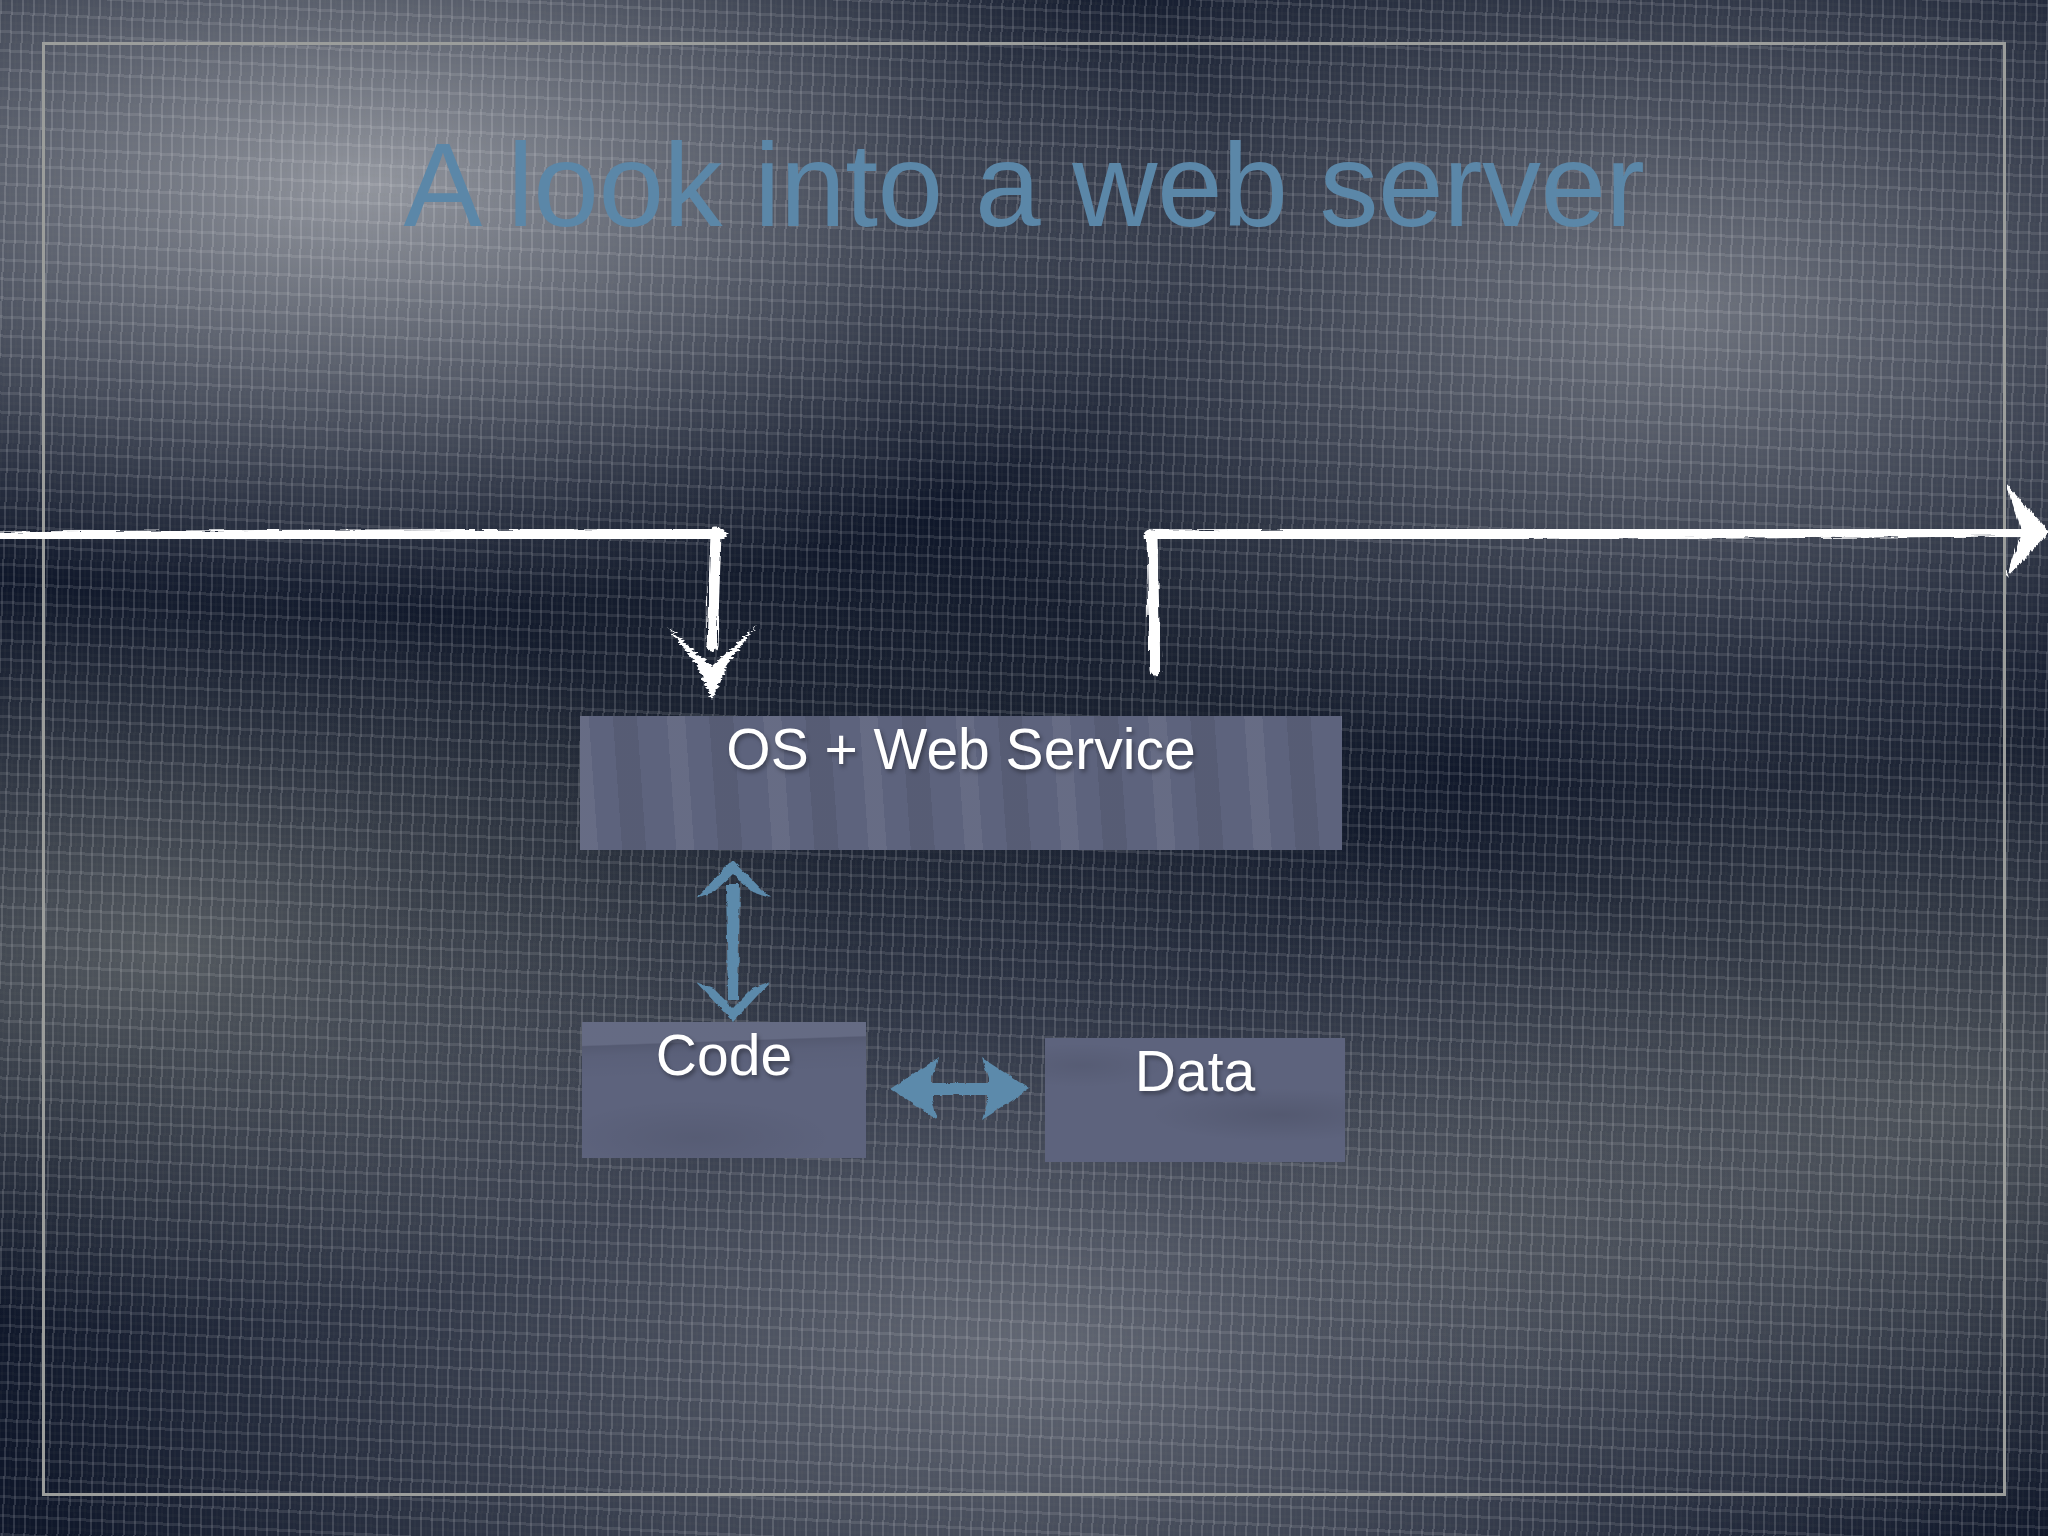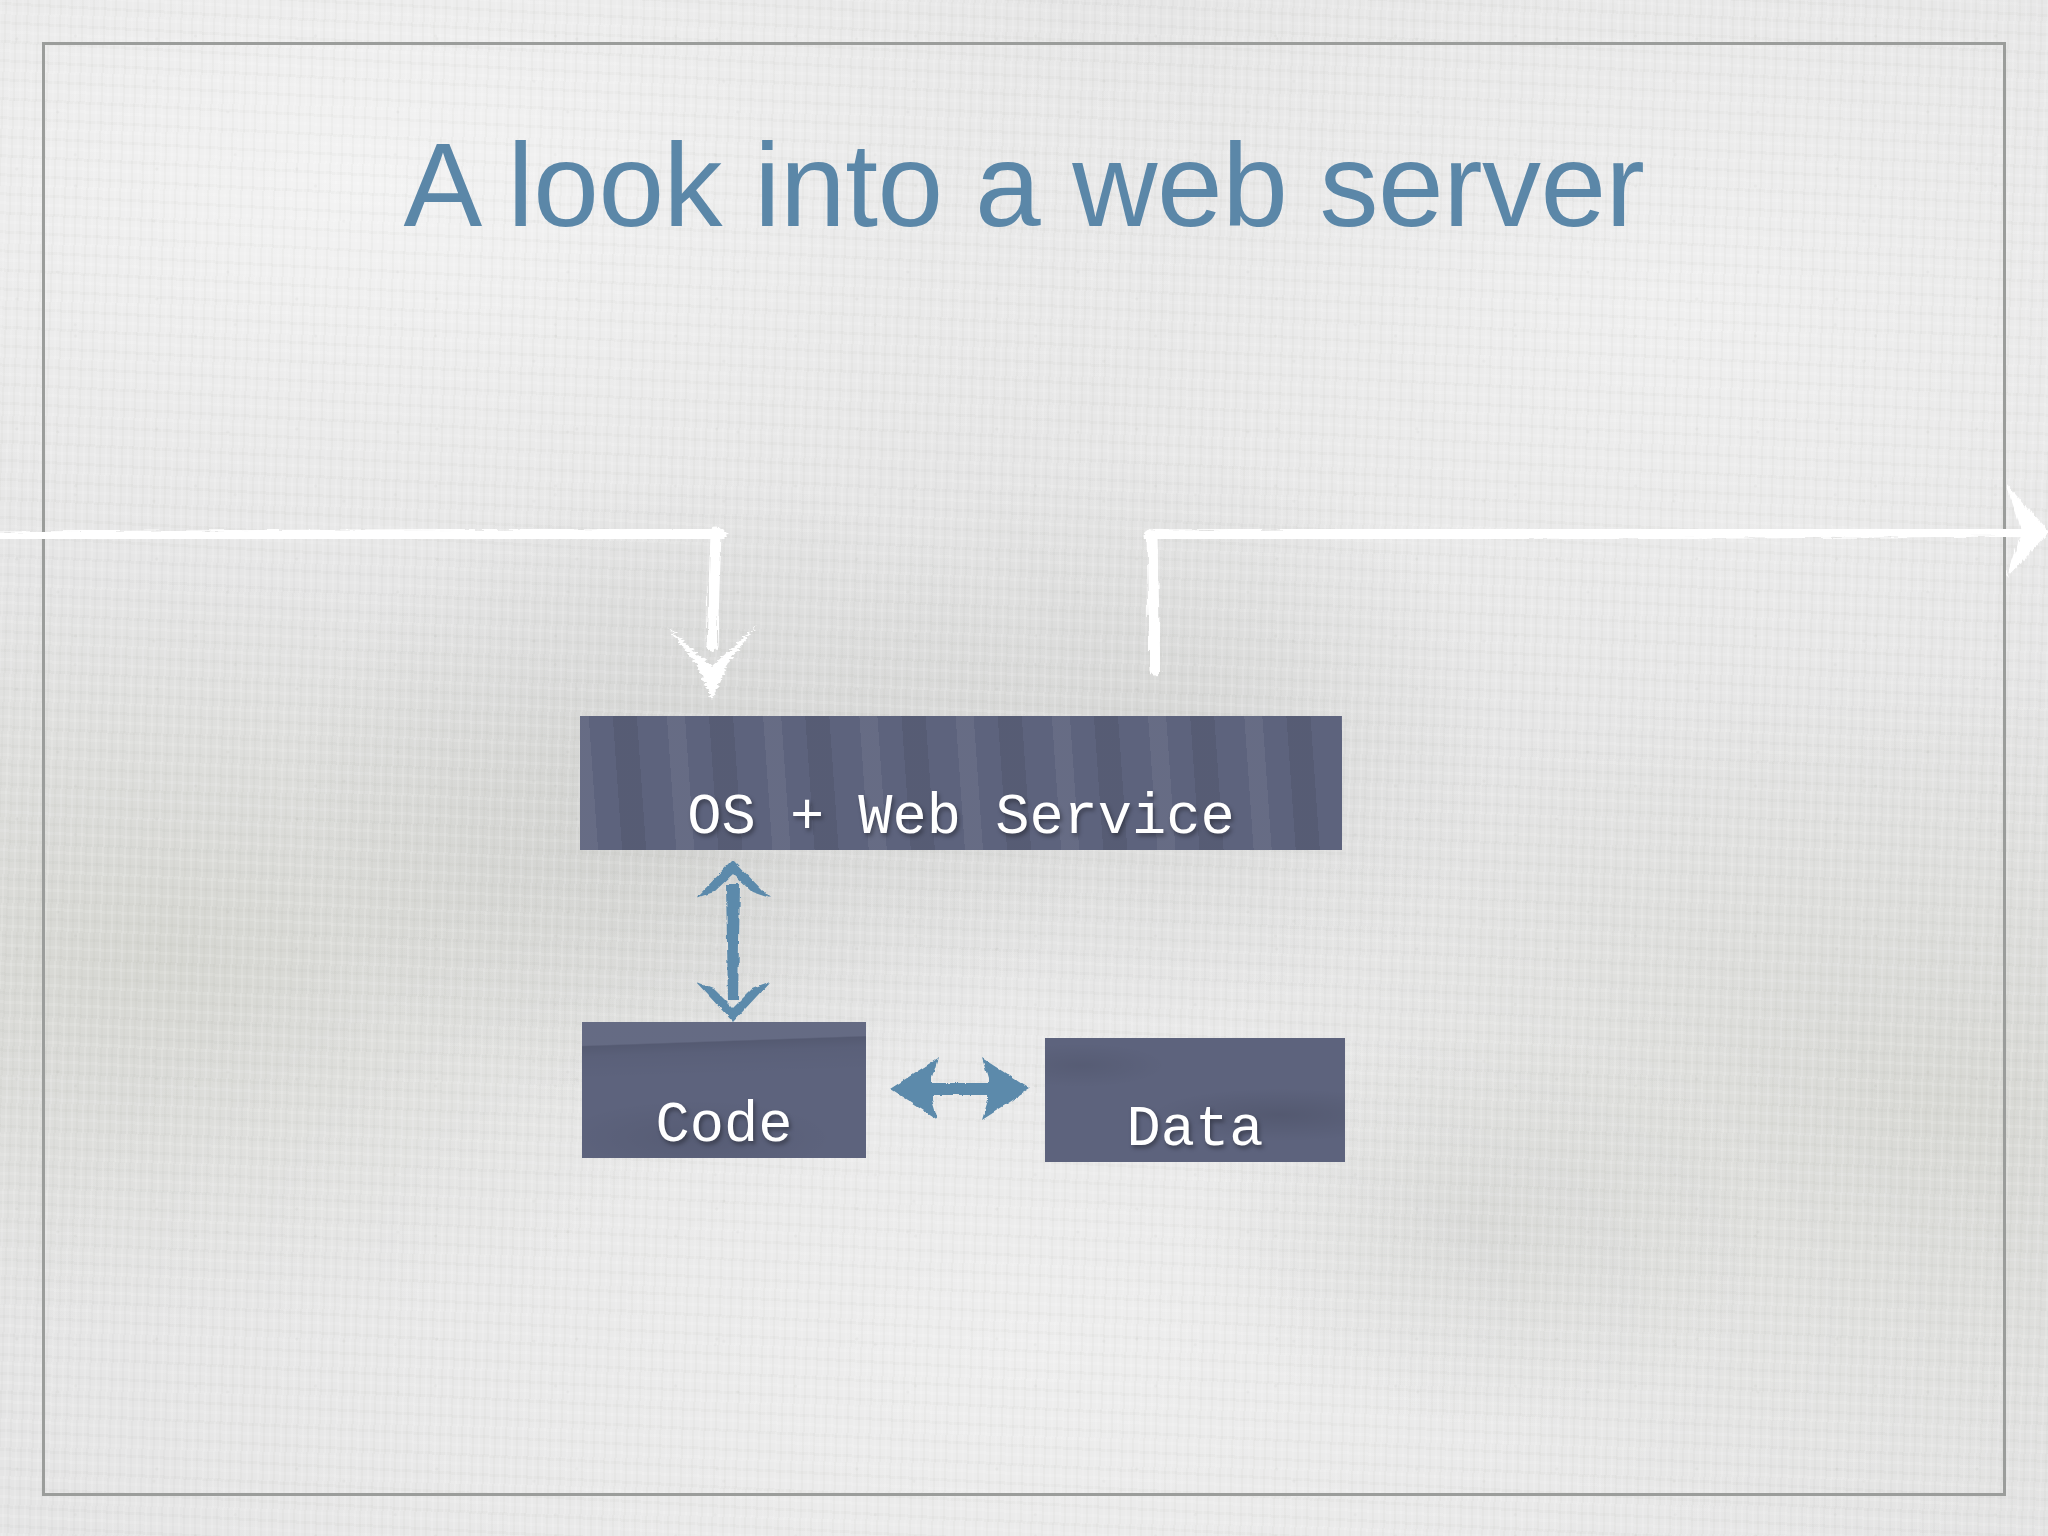--- a/index.html
+++ b/index.html
@@ -5,21 +5,21 @@
   html, body {
     margin: 0;
     padding: 0;
     background: #c9cac2;
   }
   #slide {
     position: relative;
     width: 2048px;
     height: 1536px;
     overflow: hidden;
-    background-color: #e5e5e5;
+    background-color: #0f172a;
     font-family: "Liberation Sans", sans-serif;
   }
 
   
   .tex {
     position: absolute;
     inset: 0;
     pointer-events: none;
   }
   .tex-a {
@@ -96,26 +96,25 @@
     width: 2048px;
     height: 260px;
   }
 
   
   .box {
     position: absolute;
     background-color: #5d637d;
     color: #ffffff;
     display: flex;
-    align-items: flex-end;
+    align-items: flex-start;
     justify-content: center;
     text-shadow: 2px 3px 4px rgba(0,0,0,0.35);
     font-weight: 400;
     overflow: hidden;
-    font-family: Liberation Mono, monospace;
   }
   .box .boxtex {
     position: absolute;
     inset: 0;
     pointer-events: none;
   }
   .box .lbl { position: relative; z-index: 2; }
 
   #box-os {
     left: 580px;

